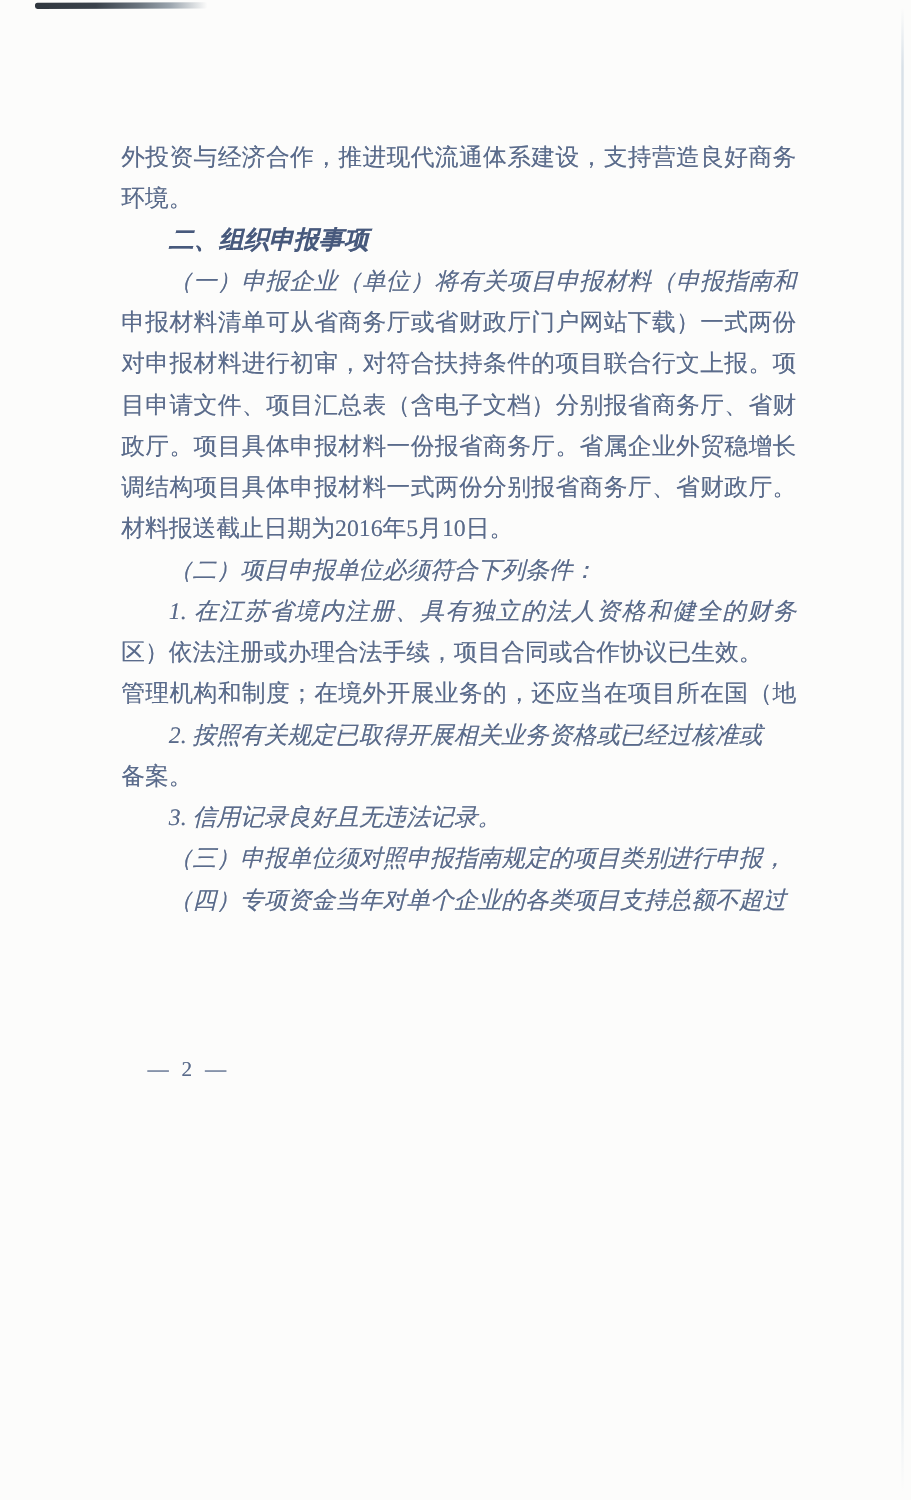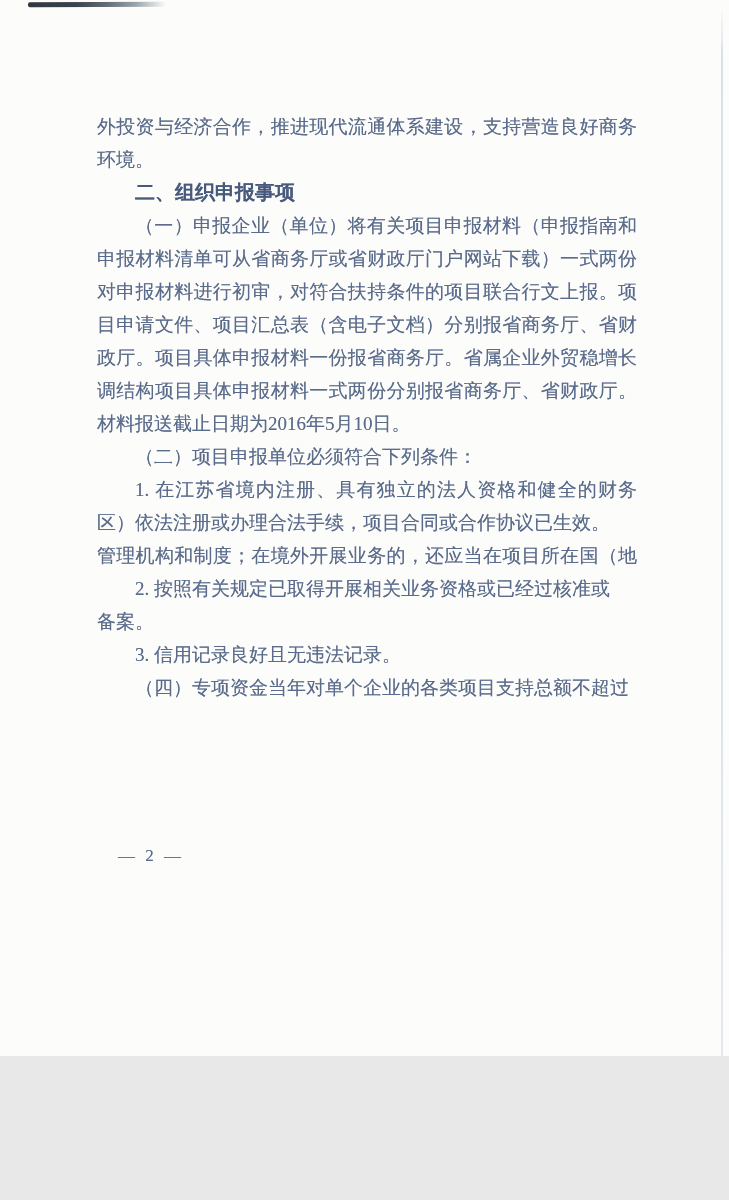--- a/index.html
+++ b/index.html
@@ -3,21 +3,21 @@
 <meta charset="utf-8">
 <style>
   html, body {
     margin: 0;
     padding: 0;
     background: #e8e8e8;
   }
   .page {
     position: relative;
     width: 729px;
-    height: 1056px;
+    height: 1200px;
     margin: 0 auto;
     background: #fcfcfb;
     overflow: hidden;
     font-family: "Liberation Serif", "DejaVu Serif", serif;
   }
   
   .scan-streak {
     position: absolute;
     left: 28px;
     top: 2px;
@@ -54,20 +54,21 @@
     line-height: 33px;
     white-space: nowrap;
   }
   .ln.j {
     white-space: normal;
     text-align: justify;
     text-align-last: justify;
   }
   .ln.indent {
     padding-left: 38px;
+    font-style: italic;
   }
   .ln.heading {
     font-family: "Liberation Sans", "DejaVu Sans", sans-serif;
     font-weight: bold;
     font-size: 20px;
     color: #47597c;
     text-shadow: 0 0 0.5px rgba(71,89,124,0.6);
   }
   .page-number {
     position: absolute;
@@ -101,18 +102,19 @@
     <div class="ln j">政厅。项目具体申报材料一份报省商务厅。省属企业外贸稳增长</div>
     <div class="ln j">调结构项目具体申报材料一式两份分别报省商务厅、省财政厅。</div>
     <div class="ln">材料报送截止日期为2016年5月10日。</div>
     <div class="ln indent">（二）项目申报单位必须符合下列条件：</div>
     <div class="ln j indent">1. 在江苏省境内注册、具有独立的法人资格和健全的财务</div>
     <div class="ln">区）依法注册或办理合法手续，项目合同或合作协议已生效。</div>
     <div class="ln j">管理机构和制度；在境外开展业务的，还应当在项目所在国（地</div>
     <div class="ln indent">2. 按照有关规定已取得开展相关业务资格或已经过核准或</div>
     <div class="ln">备案。</div>
     <div class="ln indent">3. 信用记录良好且无违法记录。</div>
+    <div class="ln indent">（三）申报单位须对照申报指南规定的项目类别进行申报，</div>
     <div class="ln indent">（四）专项资金当年对单个企业的各类项目支持总额不超过</div>
   </div>
 
   <div class="page-number">— 2 —</div>
 
 </div>
 
 </body></html>

